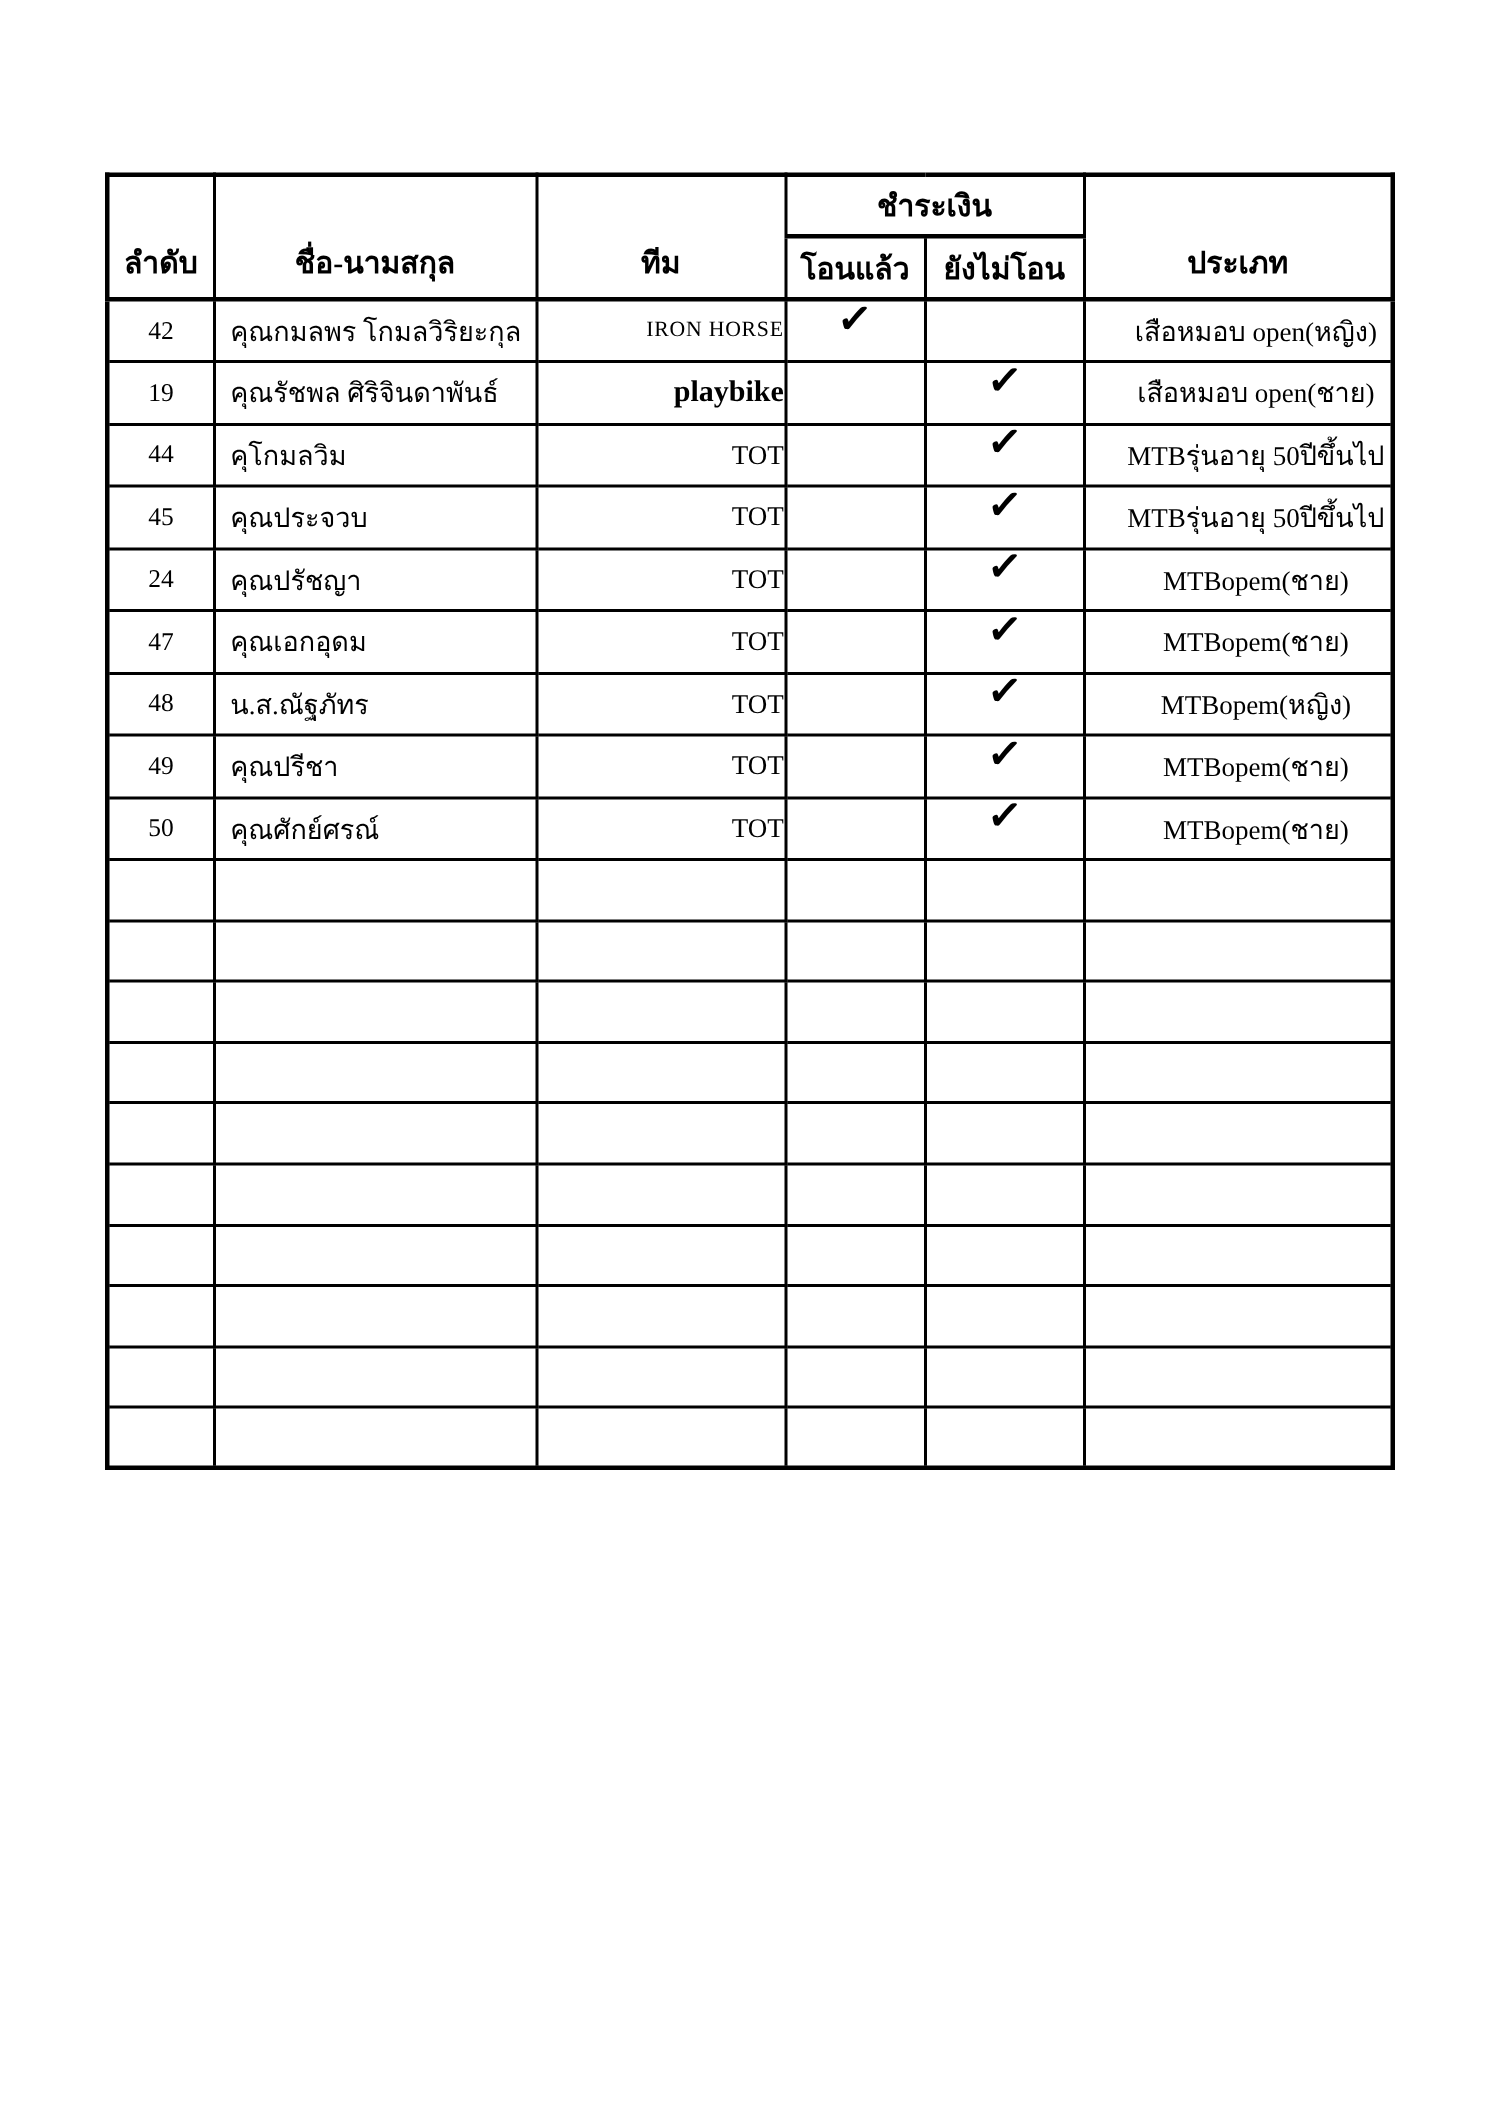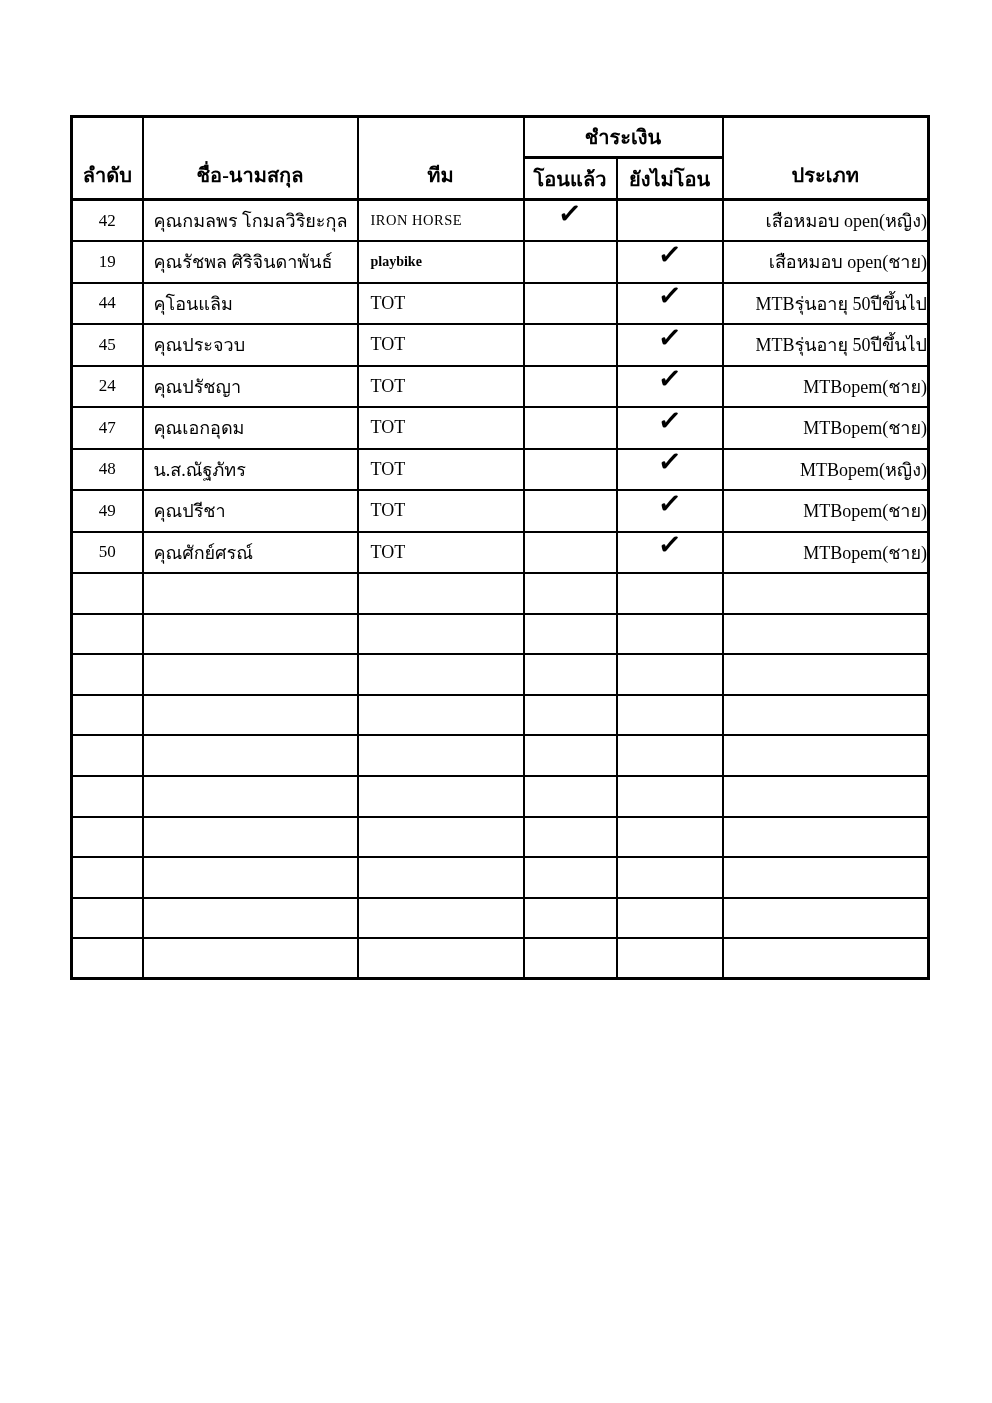--- a/index.html
+++ b/index.html
@@ -68,29 +68,29 @@
   td.col-no {
     text-align: center;
     font-size: 17px;
   }
   td.col-name {
     text-align: left;
     padding-left: 10px;
     font-size: 18px;
   }
   td.col-team {
-    text-align: left;
+    text-align: right;
     padding-left: 12px;
     font-size: 18px;
   }
   td.col-team.team-caps { font-size: 14.5px; letter-spacing: 0.5px; }
-  td.col-team.team-bold { font-weight: 700; font-size: 14px; }
+  td.col-team.team-bold { font-weight: 700; font-size: 20px; }
   td.col-paid, td.col-unpaid { text-align: center; }
   td.col-category {
-    text-align: right;
+    text-align: center;
     padding-left: 24px;
     font-size: 18px;
   }
   .check {
     display: inline-block;
     font-weight: 700;
     font-size: 28px;
     line-height: 1;
     position: relative;
     top: -7px;
@@ -135,21 +135,21 @@
         <tr class="data-row">
           <td class="col-no">19</td>
           <td class="col-name">คุณรัชพล ศิริจินดาพันธ์</td>
           <td class="col-team team-bold">playbike</td>
           <td class="col-paid"></td>
           <td class="col-unpaid"><span class="check">✓</span></td>
           <td class="col-category">เสือหมอบ open(ชาย)</td>
         </tr>
         <tr class="data-row">
           <td class="col-no">44</td>
-          <td class="col-name">คุโอนแลิม</td>
+          <td class="col-name">คุโกมลวิม</td>
           <td class="col-team">TOT</td>
           <td class="col-paid"></td>
           <td class="col-unpaid"><span class="check">✓</span></td>
           <td class="col-category">MTBรุ่นอายุ 50ปีขึ้นไป</td>
         </tr>
         <tr class="data-row">
           <td class="col-no">45</td>
           <td class="col-name">คุณประจวบ</td>
           <td class="col-team">TOT</td>
           <td class="col-paid"></td>

